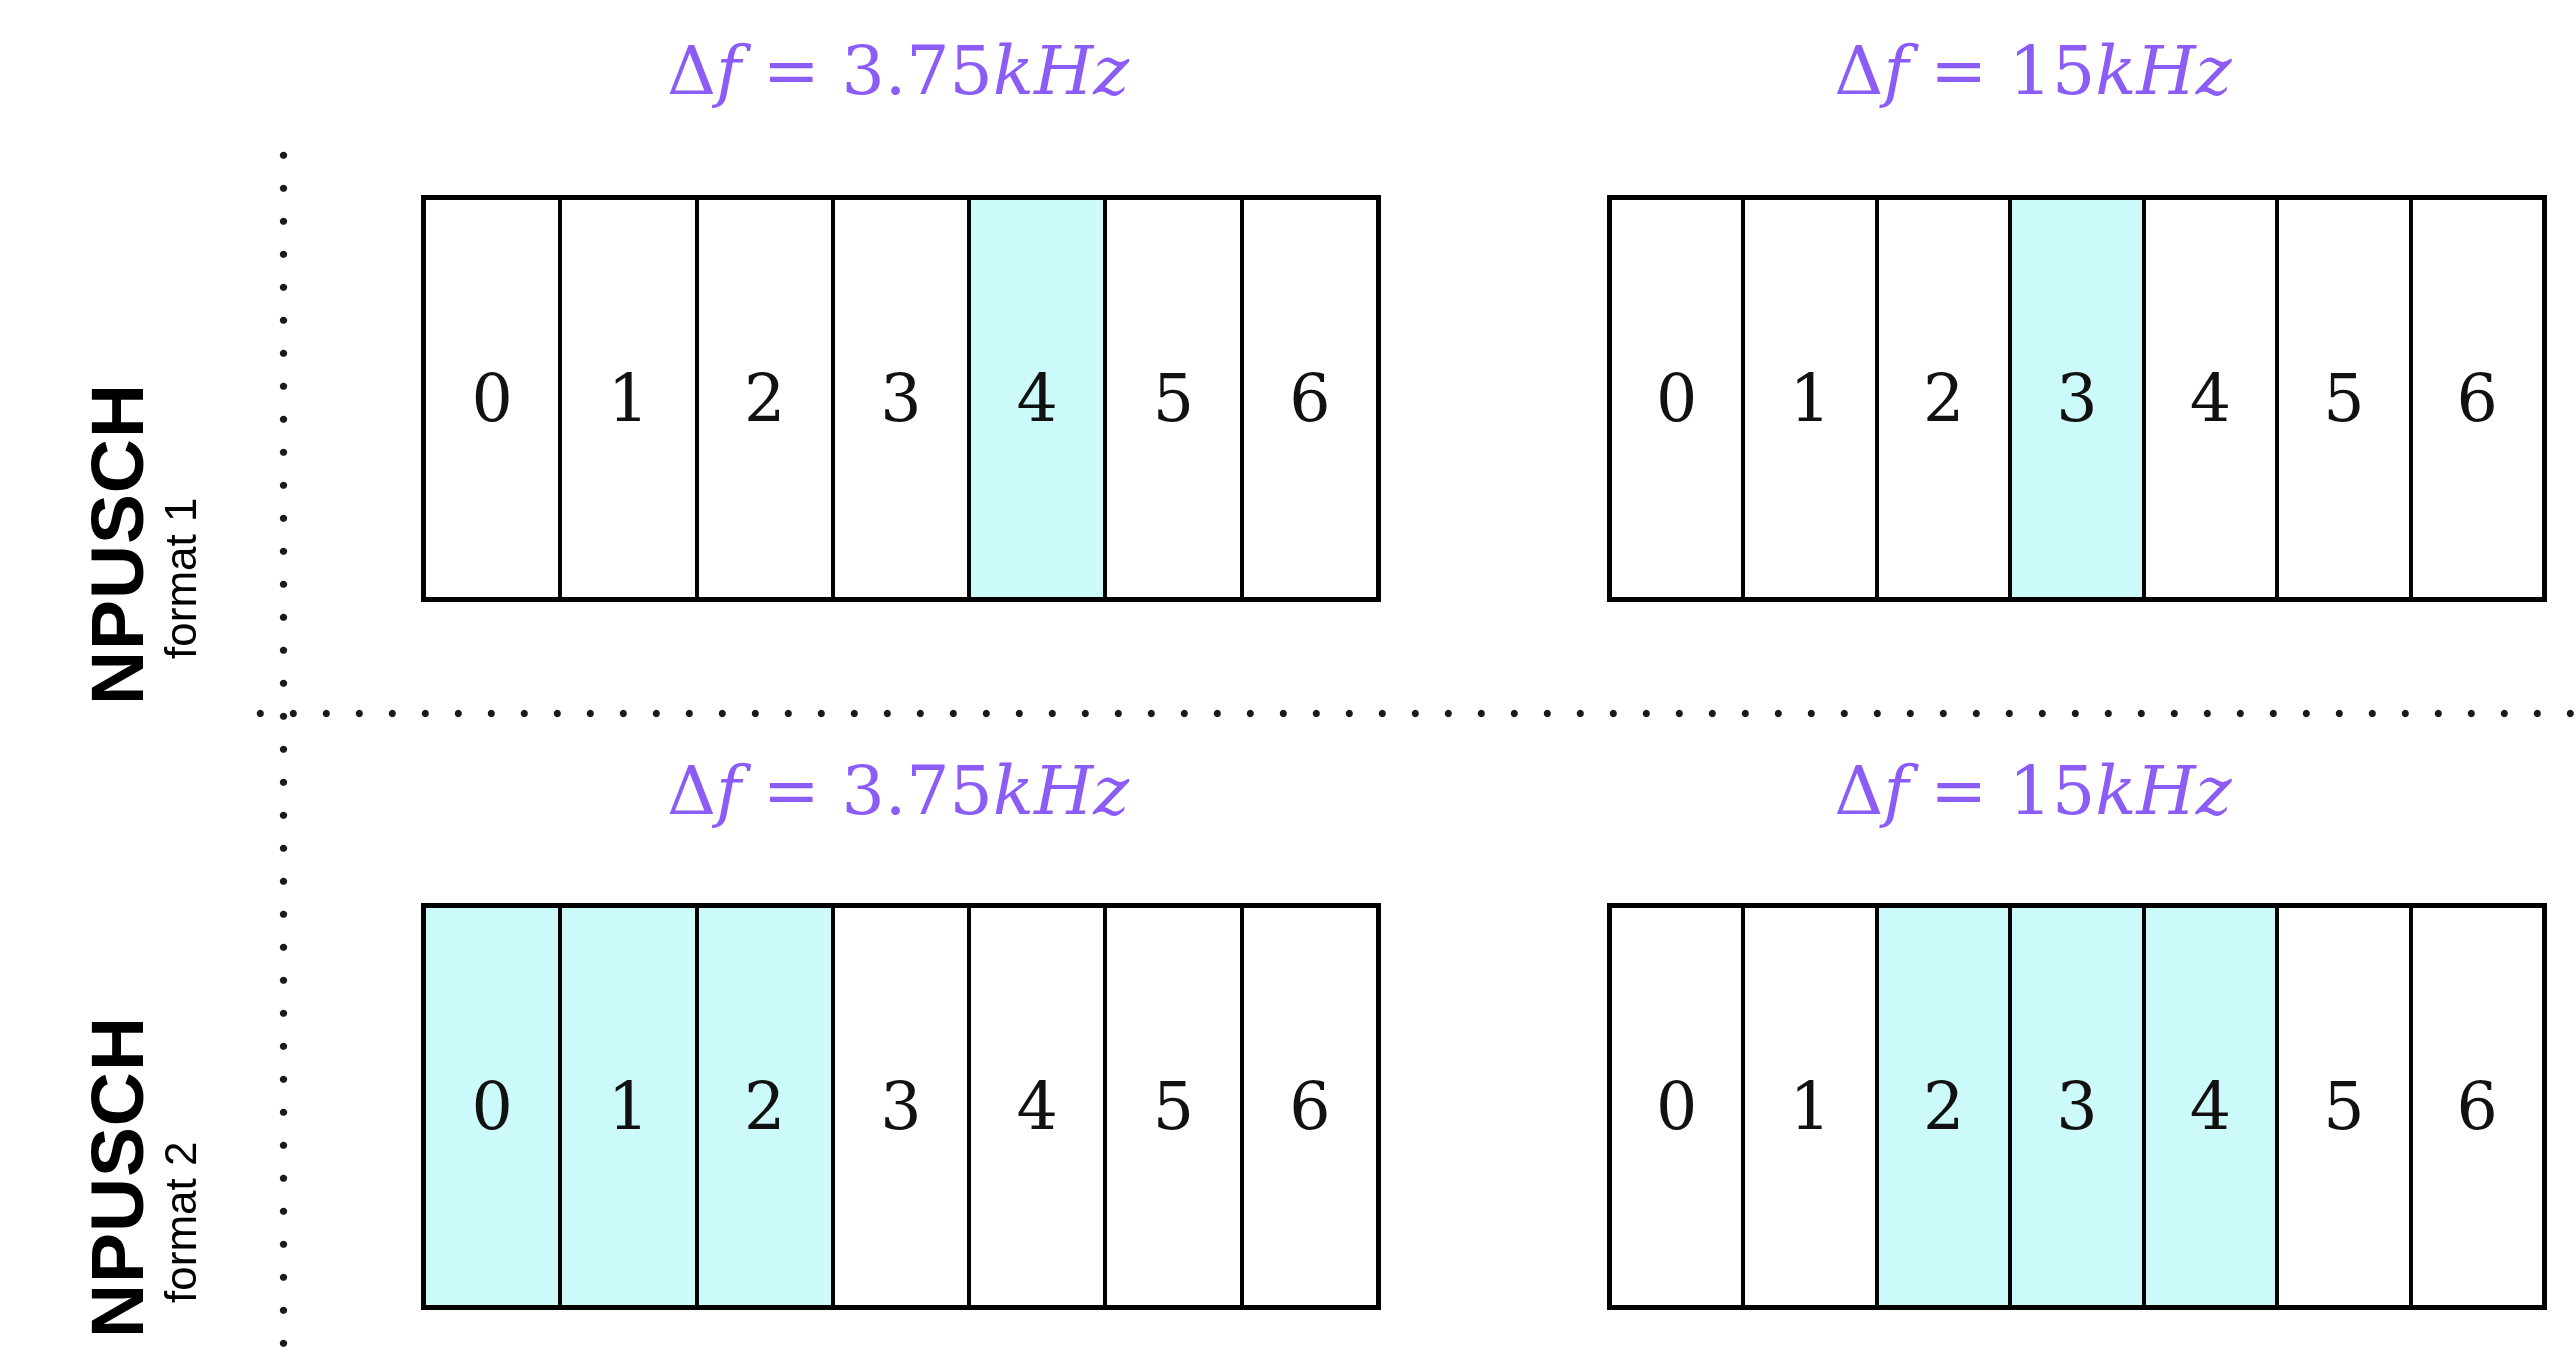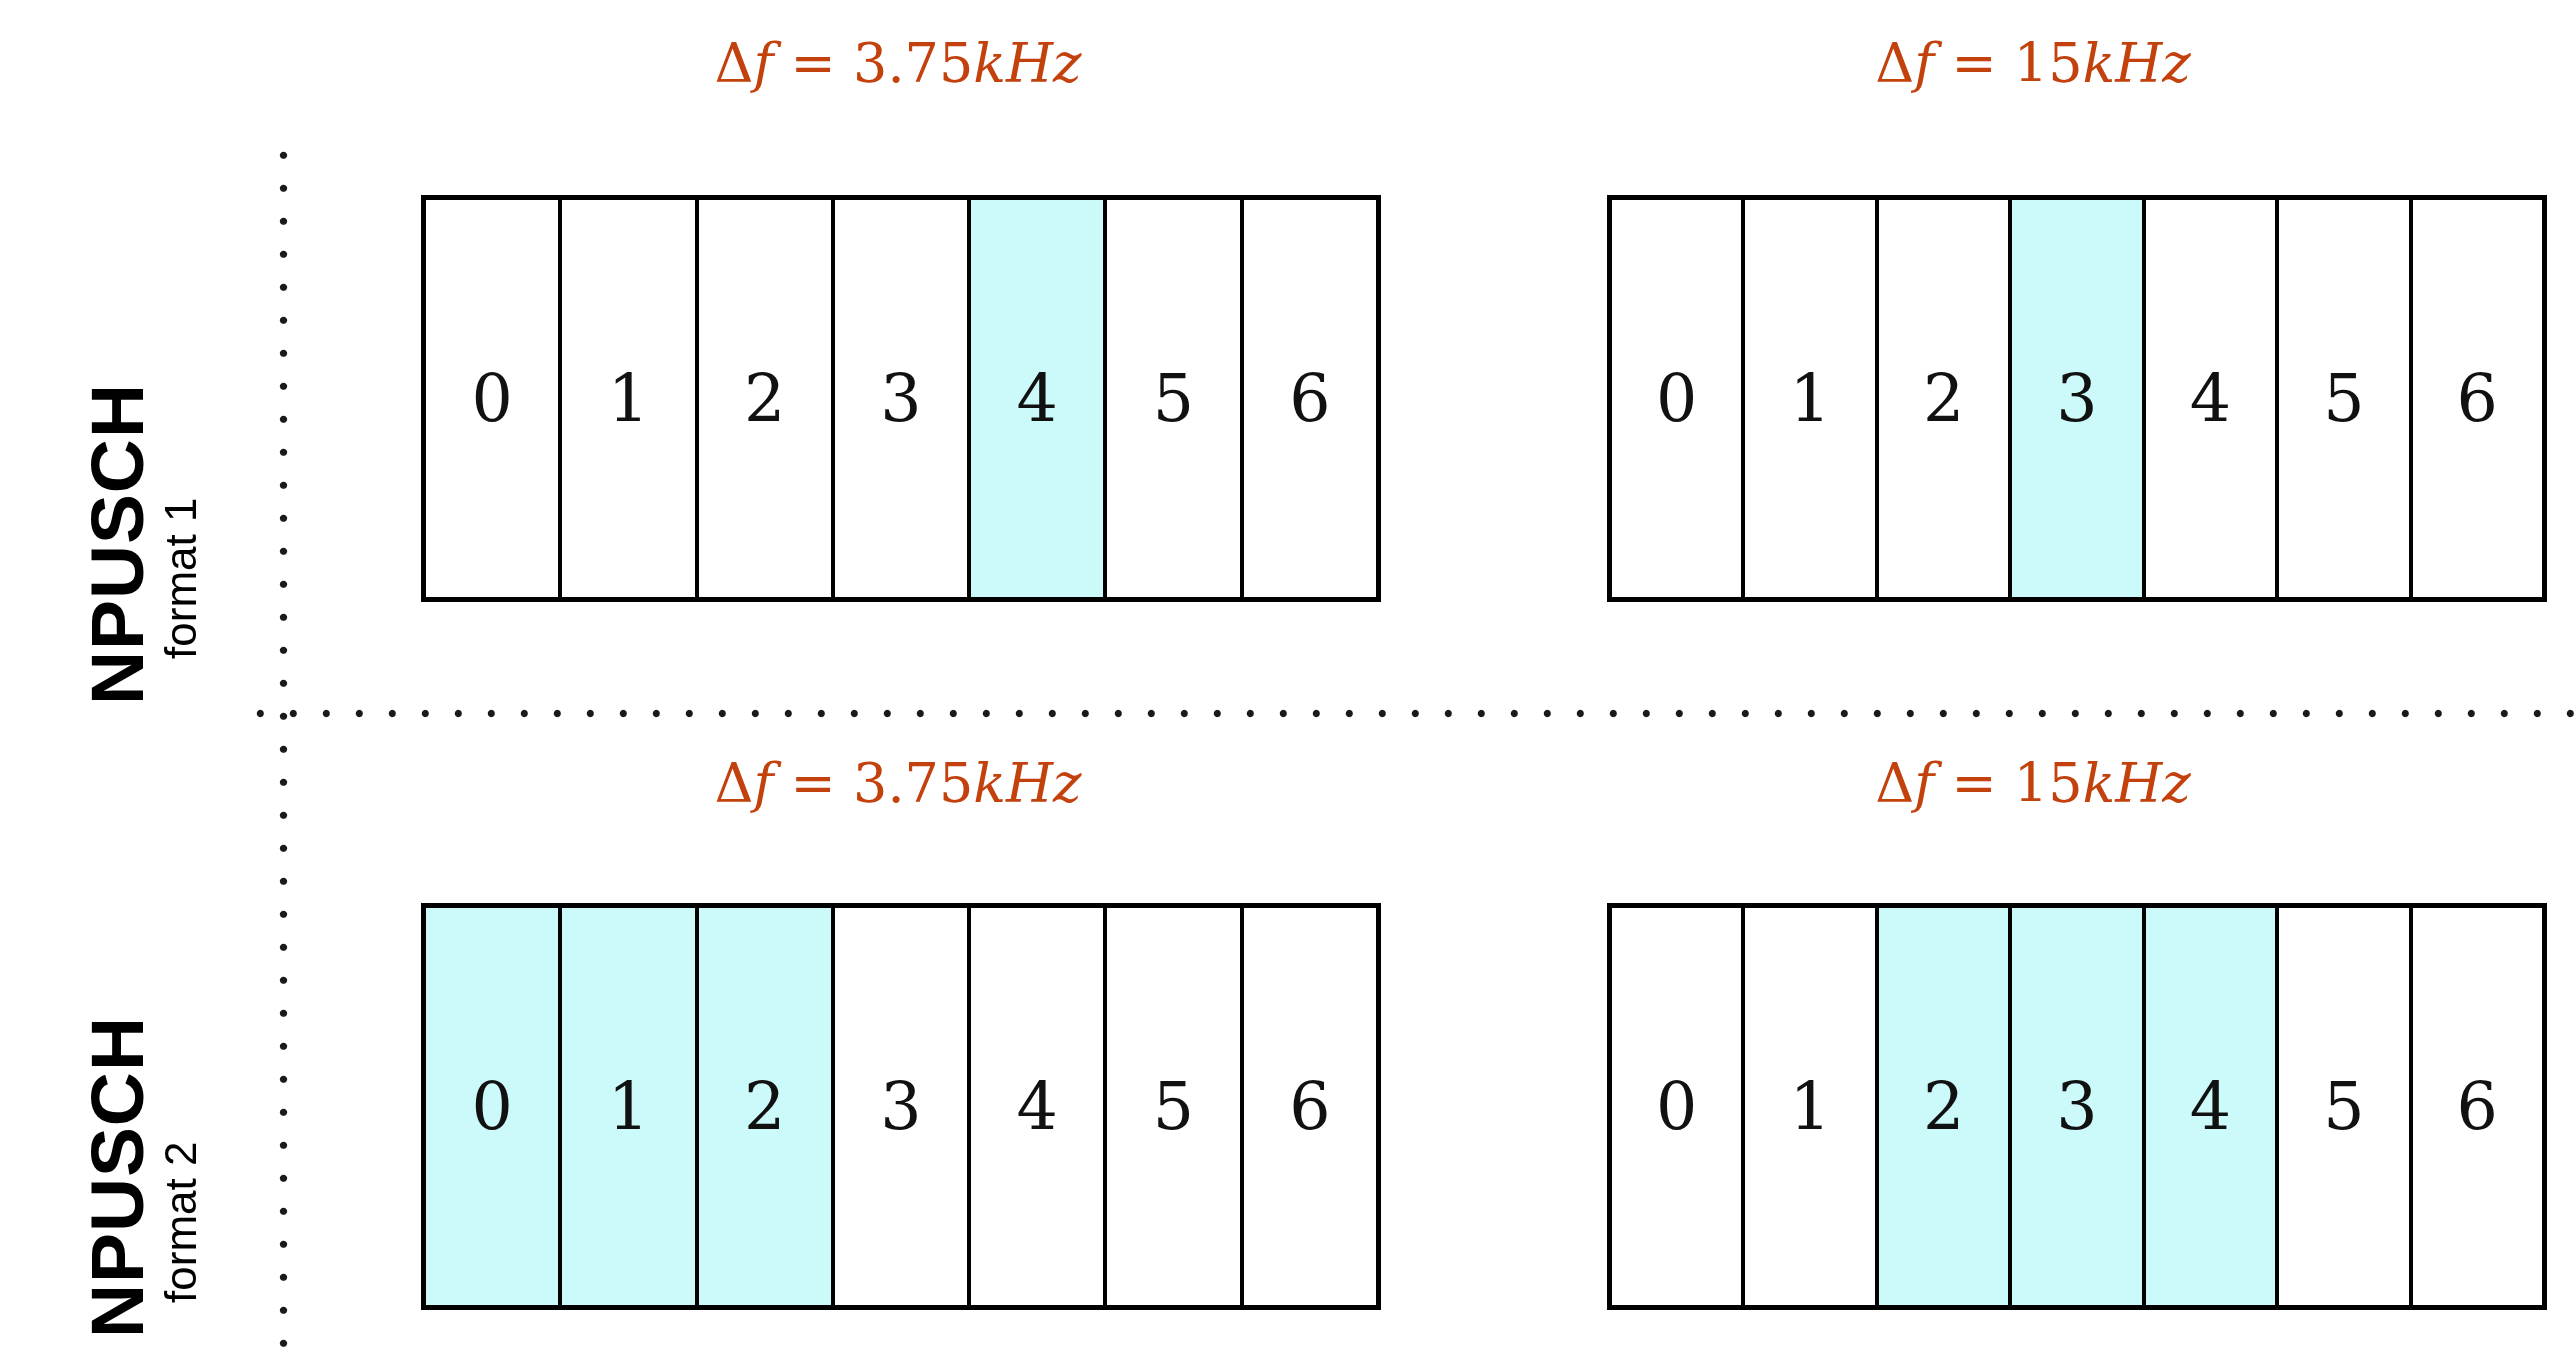--- a/index.html
+++ b/index.html
@@ -84,22 +84,22 @@
   .row-label.top .rot-main  { margin-left: 5.3px; }
   .row-label.top .rot-sub   { align-self: flex-end; position: relative; top: -46px; }
   .row-label.bottom .rot-main { margin-left: 5.3px; }
   .row-label.bottom .rot-sub  { align-self: flex-end; position: relative; top: -35px; }
 
   
   .panel-title {
     position: absolute;
     text-align: center;
     font-family: "DejaVu Serif", "Liberation Serif", serif;
-    font-size: 54px;
-    color: #c2410c;
+    font-size: 68px;
+    color: #8b5cf6;
     white-space: nowrap;
     line-height: 1;
   }
   .panel-title .mi { font-style: italic; }
   .panel-title .op { font-style: normal; }
 
   
   .slot-grid {
     position: absolute;
     display: flex;

